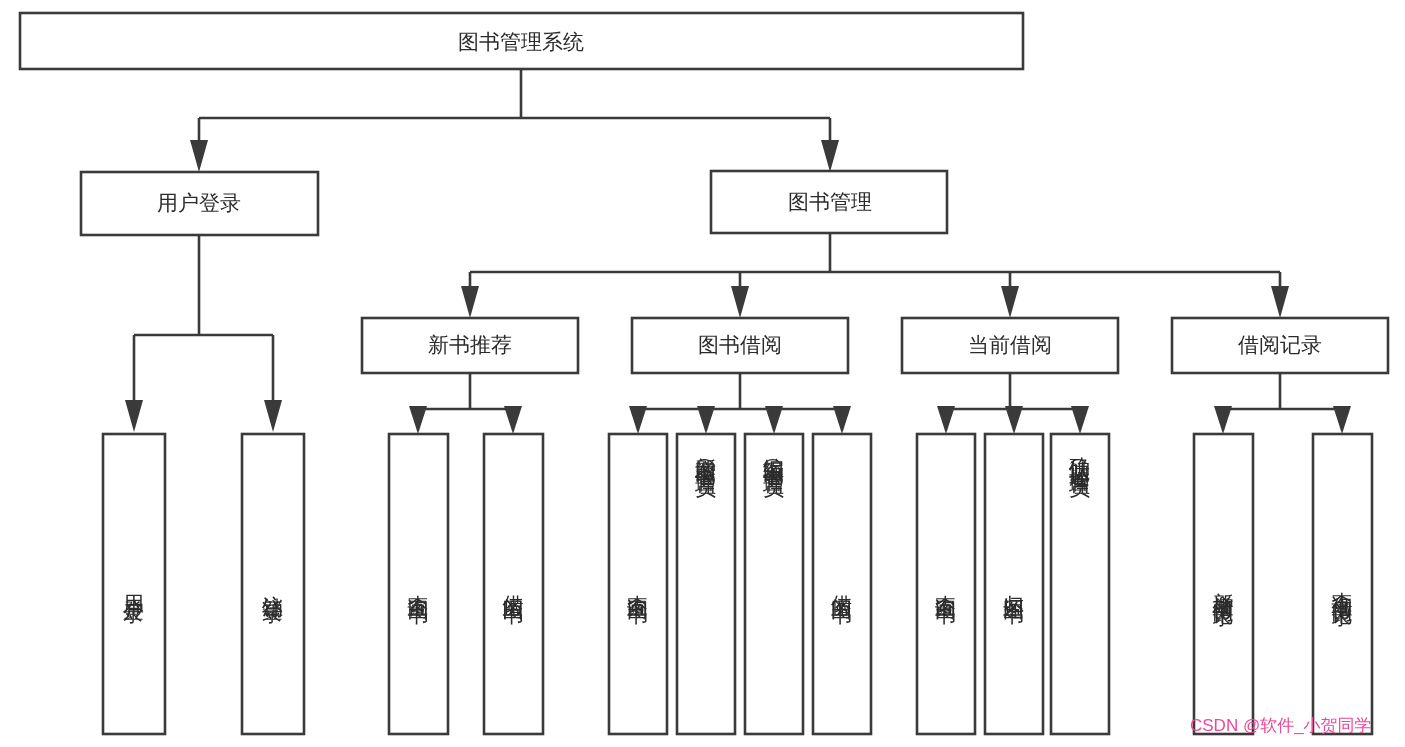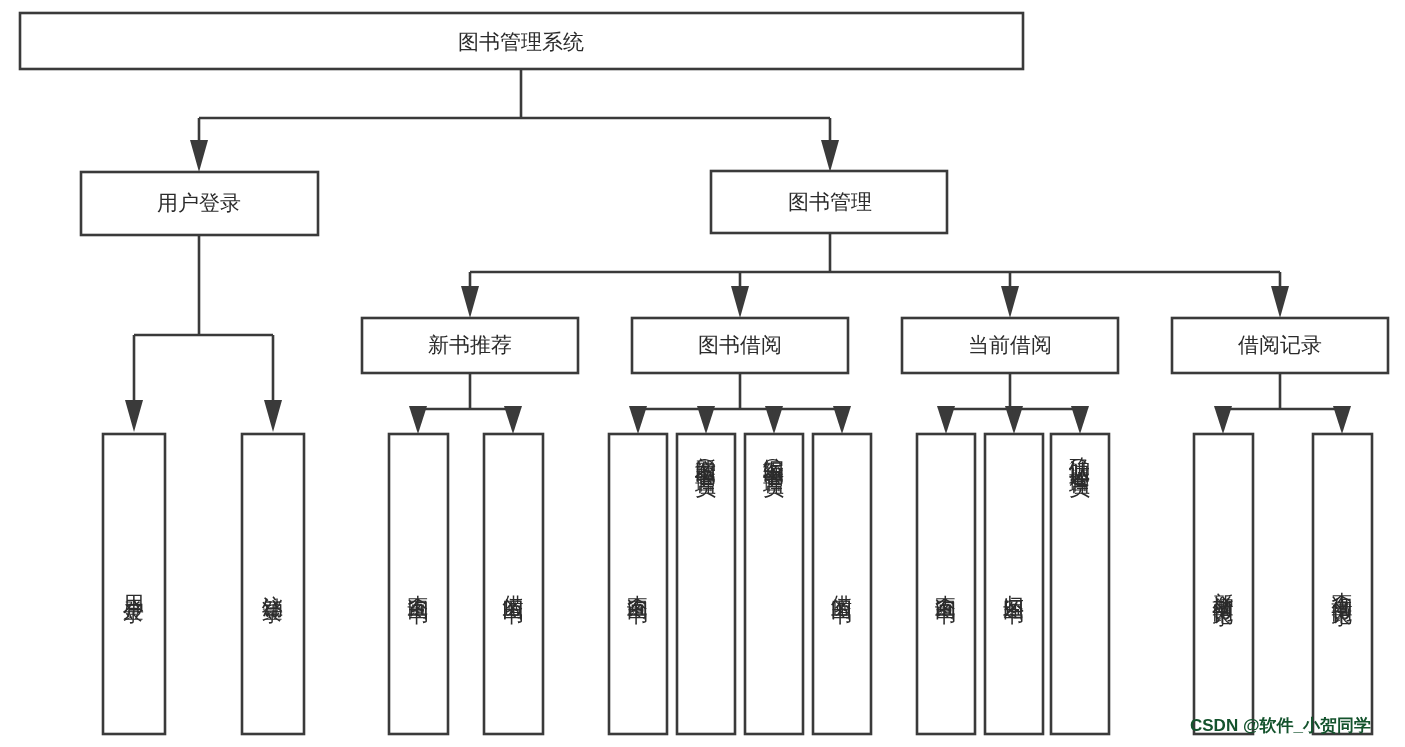--- a/index.html
+++ b/index.html
@@ -27,23 +27,23 @@
     font-family:"Liberation Sans","DejaVu Sans",sans-serif;
     font-size:21px;color:#2b2b2b;
     letter-spacing:3px;
     line-height:1;
     white-space:nowrap;
   }
   .watermark{
     position:absolute;
     font-family:"Liberation Sans","DejaVu Sans",sans-serif;
     font-size:17px;
-    color:#14532d;
+    color:#ec4899;
     white-space:nowrap;
-    left:1190px;top:714px;font-weight:bold;
+    left:1190px;top:714px;
   }
 </style>
 </head>
 <body>
 
 <div id="diagram-root">
 
   <svg id="tree" viewBox="0 0 1405 747">
 
     <g>

